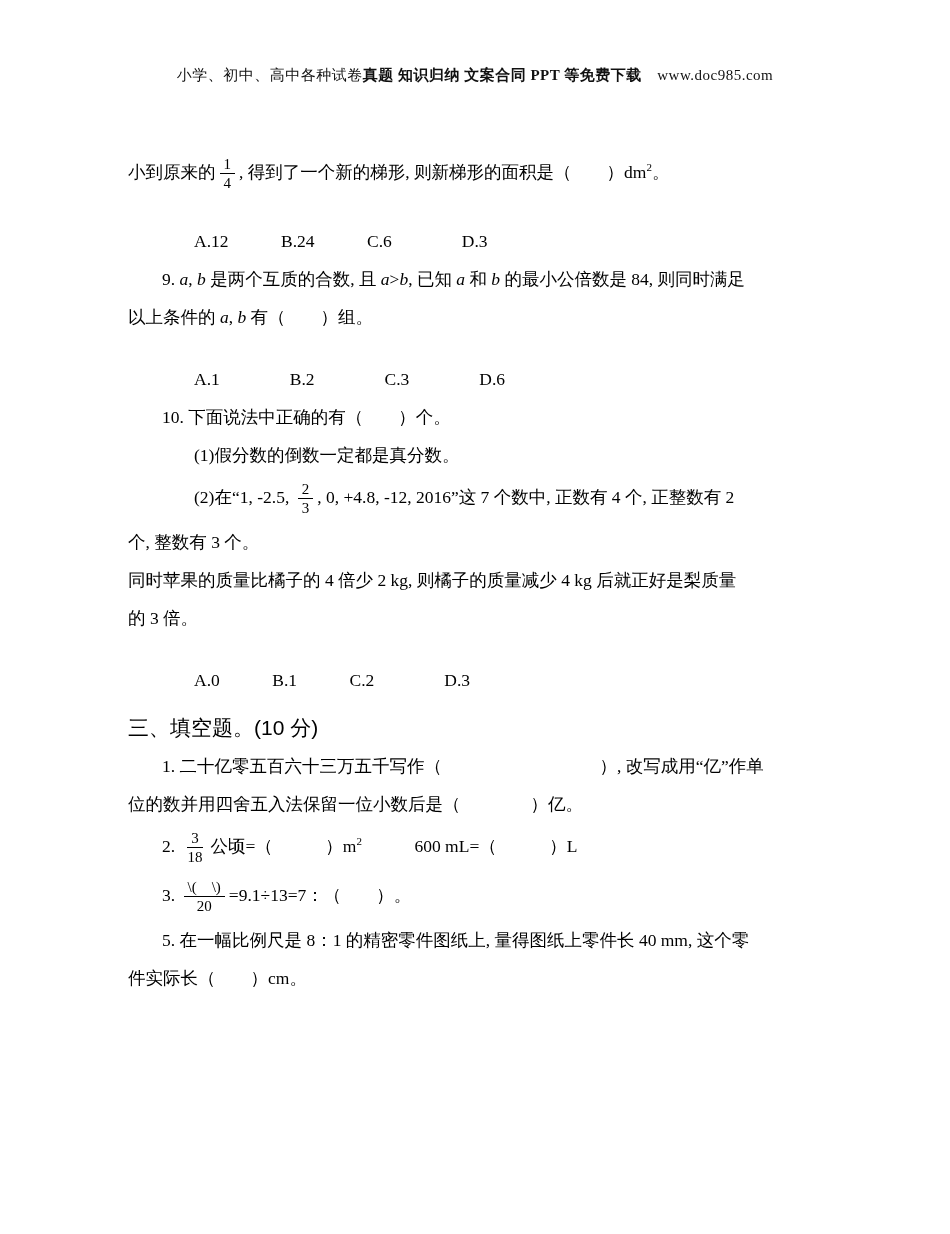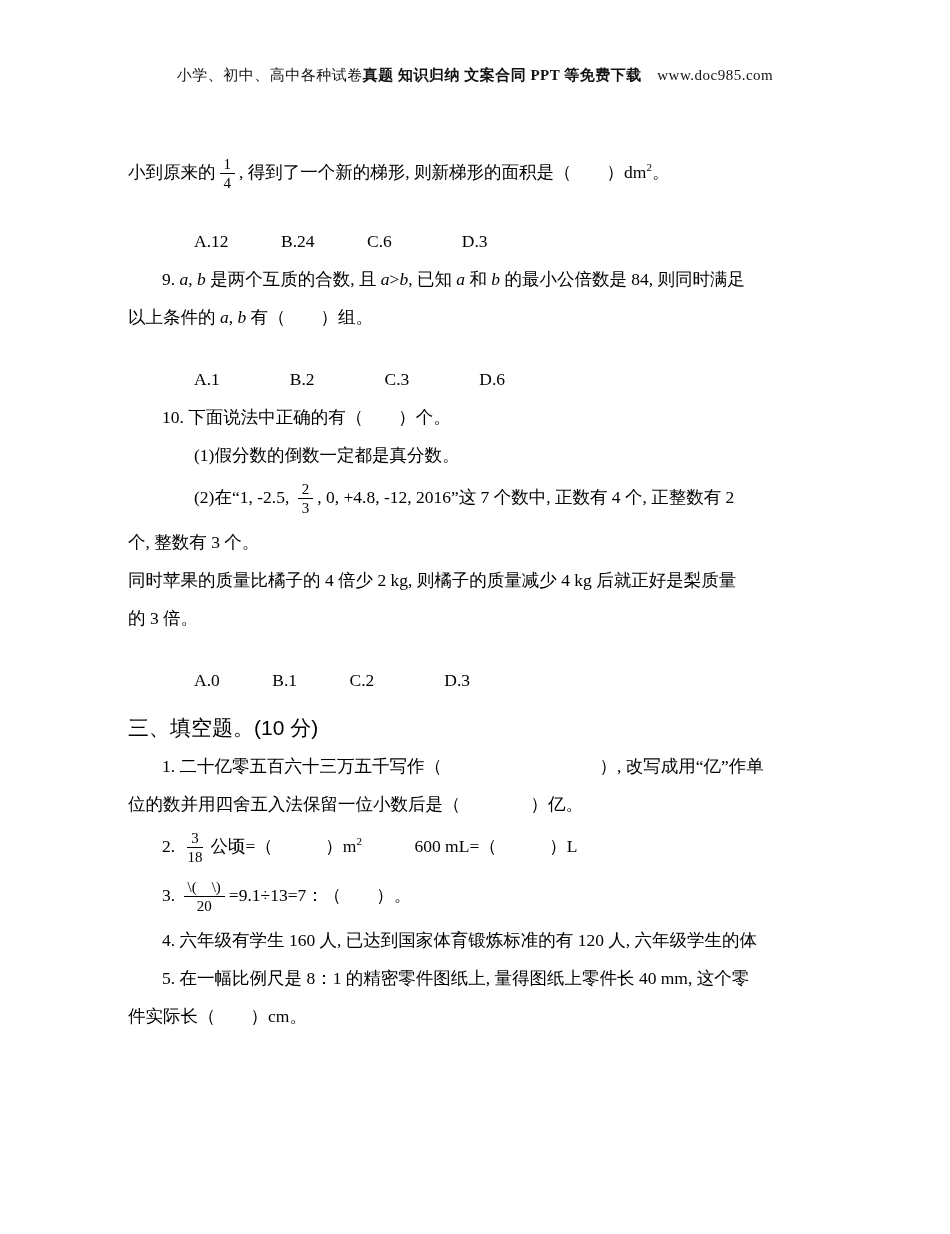--- a/index.html
+++ b/index.html
@@ -75,17 +75,16 @@
       <div class="line sub has-frac">(2)在“1, -2.5, <span class="frac"><span class="num">2</span><span class="den">3</span></span>, 0, +4.8, -12, 2016”这 7 个数中, 正数有 4 个, 正整数有 2</div>
       <div class="line cont">个, 整数有 3 个。</div>
       <div class="line cont">同时苹果的质量比橘子的 4 倍少 2 kg, 则橘子的质量减少 4 kg 后就正好是梨质量</div>
       <div class="line cont">的 3 倍。</div>
       <div class="line opt">A.0　　　B.1　　　C.2　　　　D.3</div>
       <div class="line heading">三、填空题。(10 分)</div>
       <div class="line q">1. 二十亿零五百六十三万五千写作（　　　　　　　　　）, 改写成用“亿”作单</div>
       <div class="line cont">位的数并用四舍五入法保留一位小数后是（　　　　）亿。</div>
       <div class="line q has-frac">2. <span class="frac"><span class="num">3</span><span class="den">18</span></span>公顷=（　　　）m<sup>2</sup>　　　600 mL=（　　　）L</div>
       <div class="line q has-frac">3. <span class="frac"><span class="num">\(　\)</span><span class="den">20</span></span>=9.1÷13=7：（　　）。</div>
-      <div class="line q">4. 六年级有学生 160 人, 已达到国家体育锻炼标准的有 120 人, 六年级学生的体</div>
       <div class="line q">5. 在一幅比例尺是 8：1 的精密零件图纸上, 量得图纸上零件长 40 mm, 这个零</div>
       <div class="line cont">件实际长（　　）cm。</div>
     </div>
 </div>
 
 </body></html>

